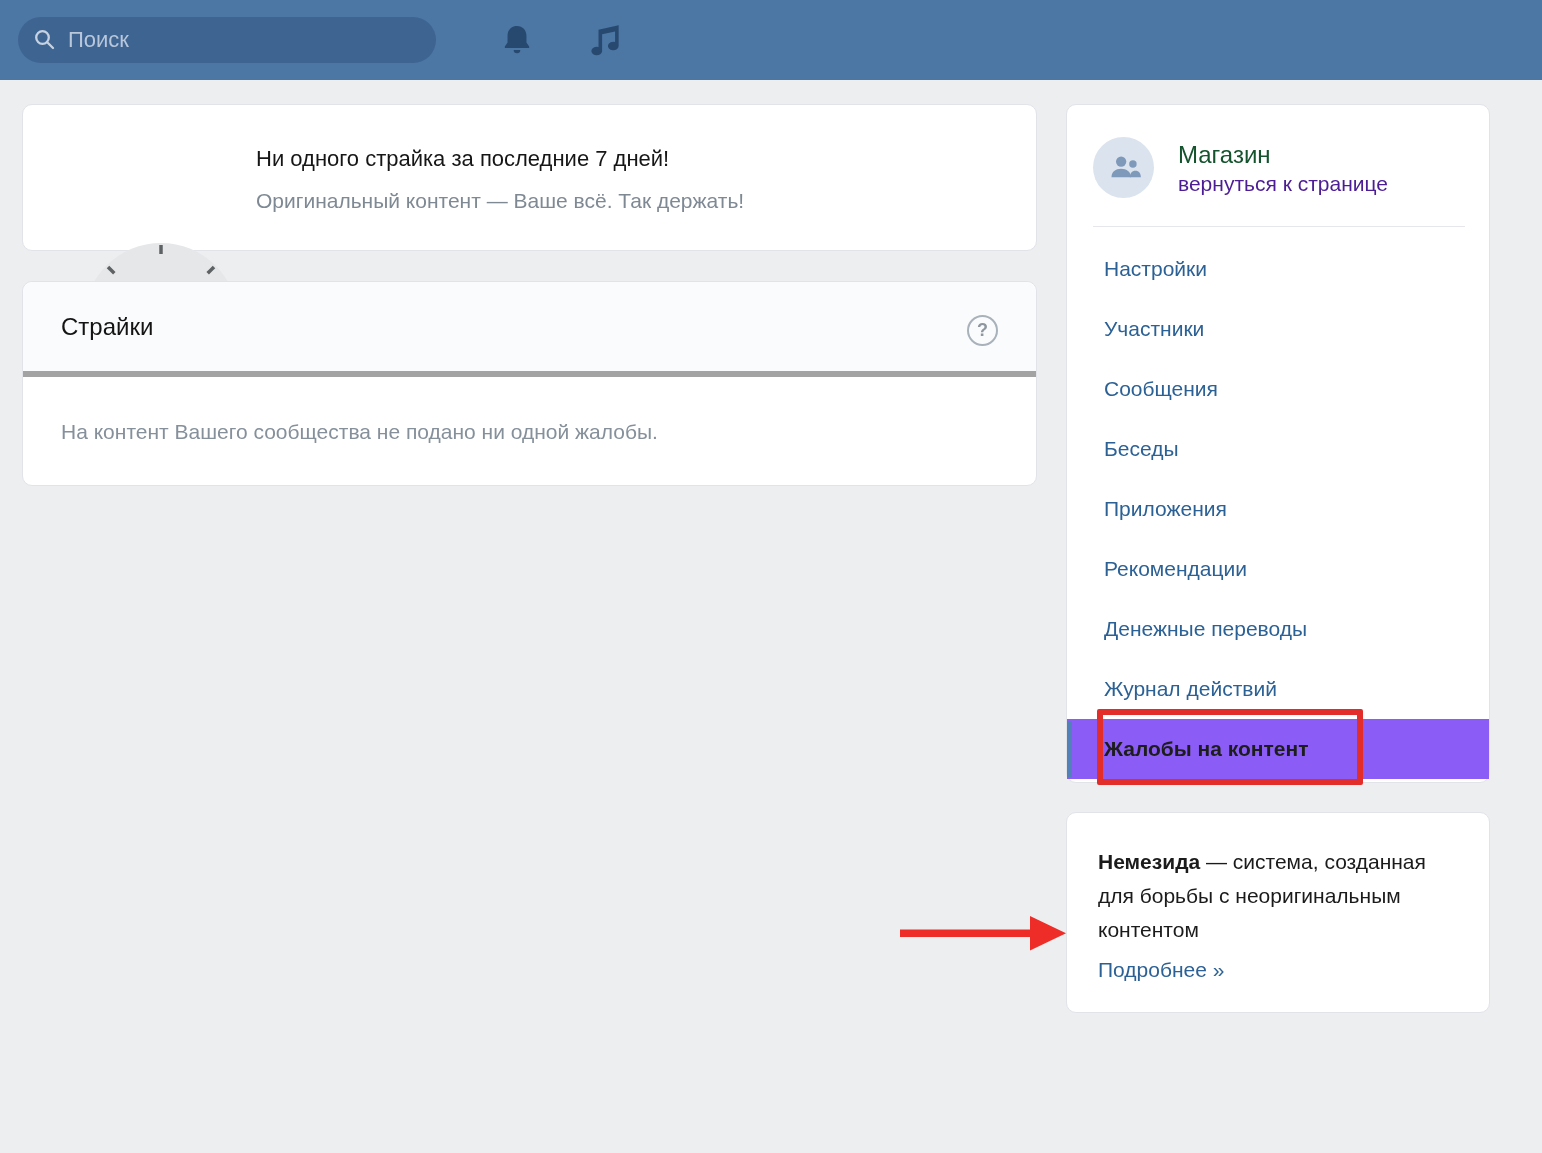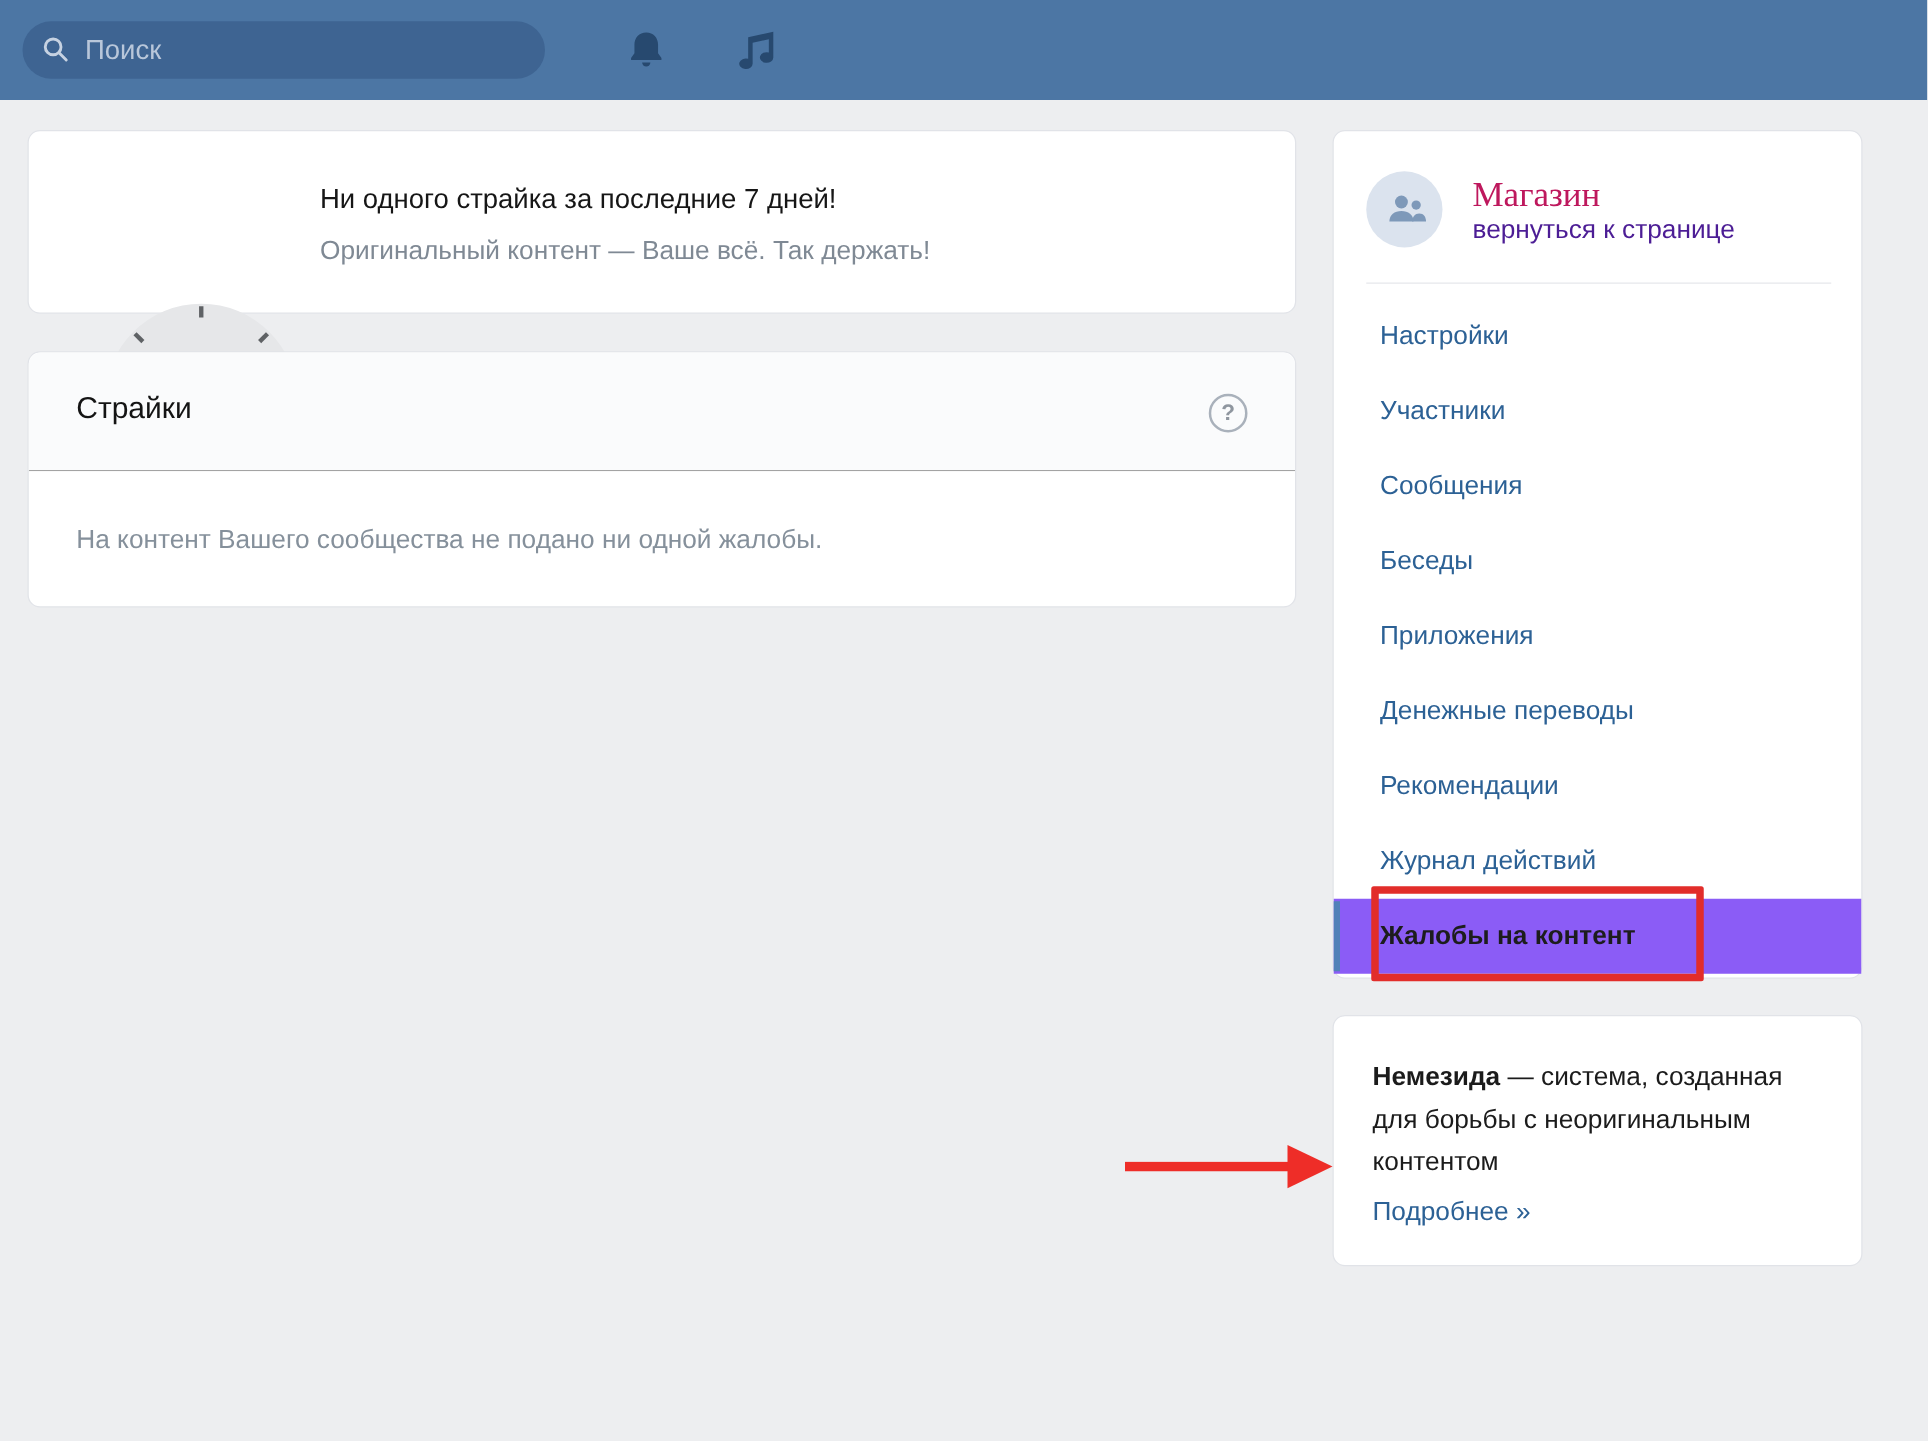--- a/index.html
+++ b/index.html
@@ -27,37 +27,37 @@
   
   .card { position:absolute; background:#fff; border:1px solid #e1e3e8; border-radius:10px; }
   .banner-card { left:22px; top:104px; width:1015px; height:147px; }
   .gauge { position:absolute; left:45px; top:128px; }
   .banner-title { position:absolute; left:233px; top:41px; font-size:22px; font-weight:400; color:#161616; }
   .banner-subtitle { position:absolute; left:233px; top:84px; font-size:21px; color:#7f8994; }
 
   .strikes-card { left:22px; top:281px; width:1015px; height:205px; }
   .strikes-head {
     position:absolute; left:0; top:0; right:0; height:95px;
-    background:#fafbfc; border-bottom:1px solid #a3a3a3; border-radius:10px 10px 0 0;text-decoration:underline;
+    background:#fafbfc; border-bottom:6px solid #a3a3a3; border-radius:10px 10px 0 0;text-decoration:underline;
   }
   .strikes-title { position:absolute; left:38px; top:31px; font-size:24px; font-weight:500; color:#141414; }
   .help-btn {
     position:absolute; left:944px; top:33px; width:31px; height:31px; border-radius:50%;
     border:2px solid #a9b1bb; color:#8f969f; font-size:18px; font-weight:700;
     display:flex; align-items:center; justify-content:center; cursor:pointer; background:transparent;
   }
   .strikes-empty { position:absolute; left:38px; top:138px; font-size:21px; color:#85909b; }
 
   
   .sidebar-card { left:1066px; top:104px; width:424px; height:679px; }
   .avatar {
     position:absolute; left:26px; top:32px; width:61px; height:61px; border-radius:50%;
     background:#dbe3ee; display:flex; align-items:center; justify-content:center; overflow:hidden;
   }
-  .community-name { position:absolute; left:111px; top:36px; font-size:28px; color:#be185d; cursor:pointer;font-family:Liberation Serif, serif; }
+  .community-name { position:absolute; left:111px; top:36px; font-size:24px; color:#14532d; cursor:pointer; }
   .community-back { position:absolute; left:111px; top:67px; font-size:21px; color:#4c1d95; cursor:pointer; }
   .side-divider { position:absolute; left:26px; top:121px; width:372px; height:1px; background:#e6e7eb; }
   .menu { position:absolute; left:0; top:134px; right:0; }
   .menu-item {
     position:relative; height:60px; display:flex; align-items:center; padding-left:37px;
     font-size:21px; color:#2c6195; cursor:pointer;
   }
   .menu-item.active { background:#8b5cf6; color:#1d1d1d; font-weight:700; }
   .menu-item.active::before {
     content:""; position:absolute; left:0; top:2px; bottom:2px; width:5px; background:#5181b8;
@@ -132,22 +132,22 @@
     <div class="community-name">Магазин</div>
     <div class="community-back">вернуться к странице</div>
     <div class="side-divider"></div>
 
     <div class="menu">
       <div class="menu-item">Настройки</div>
       <div class="menu-item">Участники</div>
       <div class="menu-item">Сообщения</div>
       <div class="menu-item">Беседы</div>
       <div class="menu-item">Приложения</div>
+      <div class="menu-item">Рекомендации</div>
       <div class="menu-item">Денежные переводы</div>
-      <div class="menu-item">Рекомендации</div>
       <div class="menu-item">Журнал действий</div>
       <div class="menu-item active">Жалобы на контент</div>
     </div>
   </div>
 
   <div class="card promo-card">
     <div class="promo-text">
       <b>Немезида</b>
       <span>— система, созданная для борьбы с неоригинальным контентом</span>
     </div>

